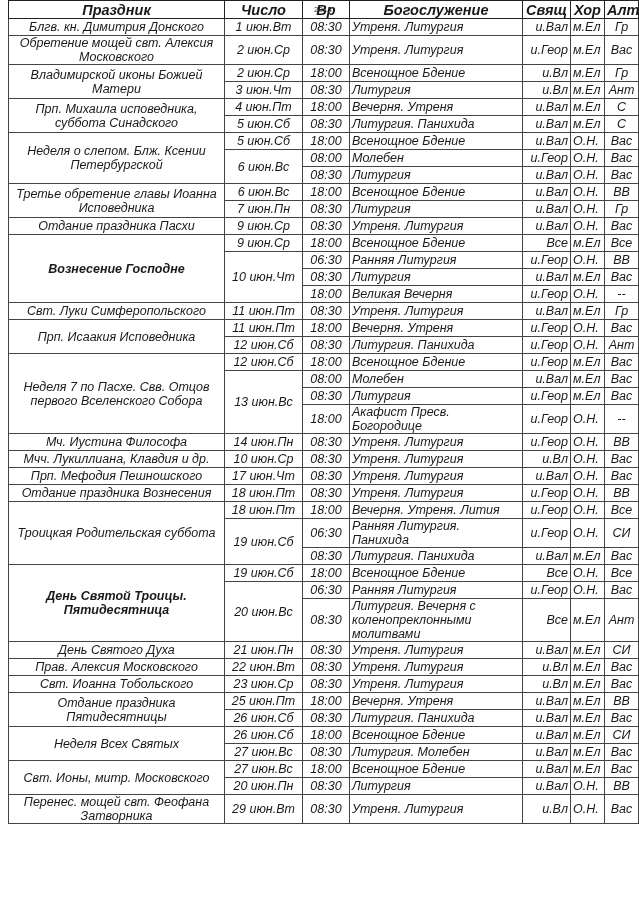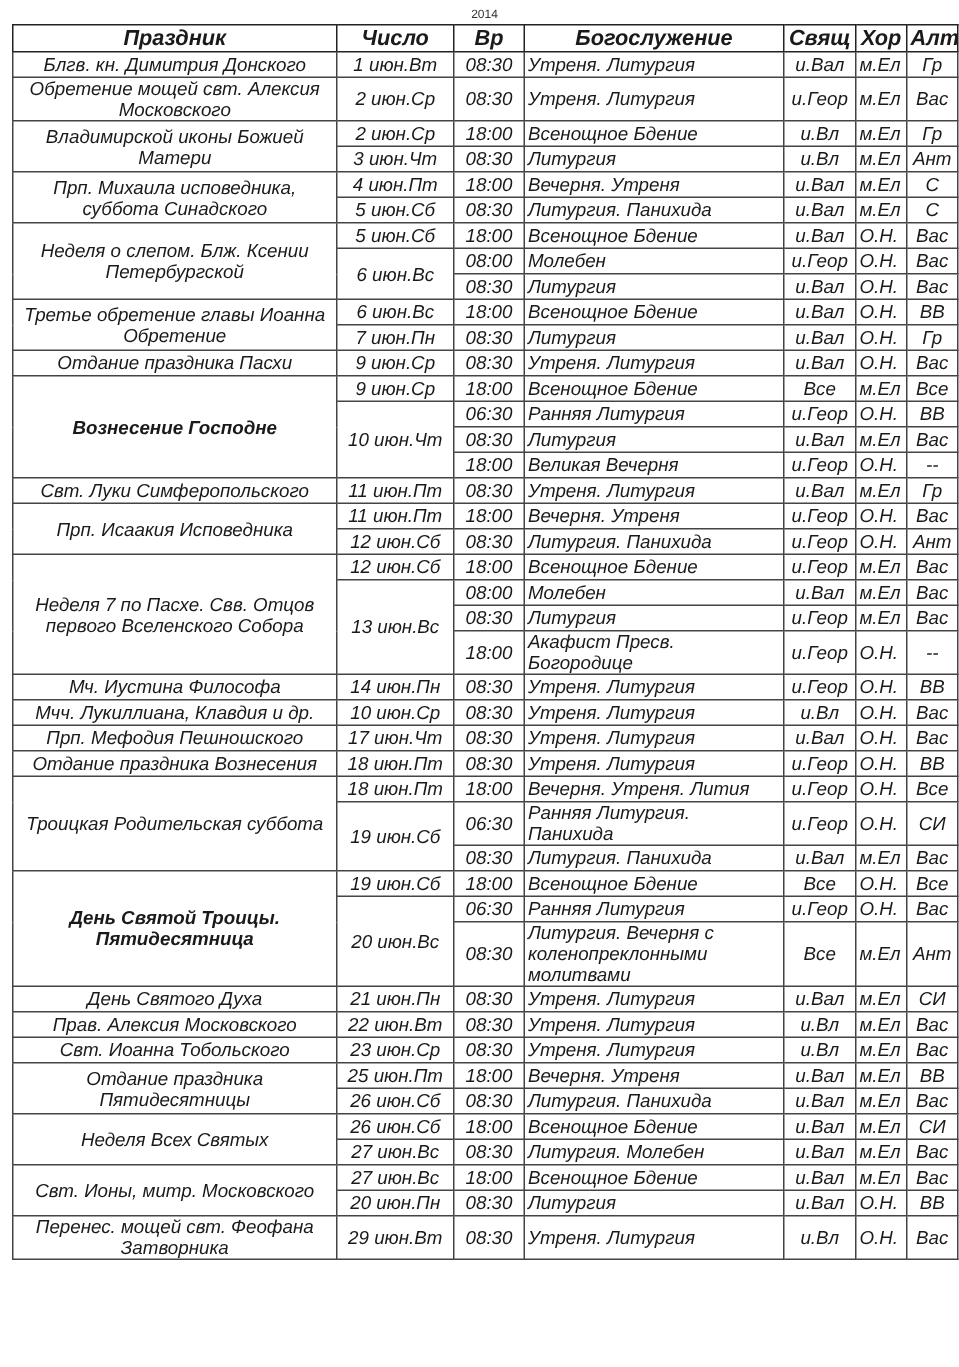--- a/index.html
+++ b/index.html
@@ -1,31 +1,31 @@
 <!DOCTYPE html>
 <html><head>
 <meta charset="utf-8">
 <style>
   html, body { margin: 0; padding: 0; background: #ffffff; }
   body { width: 639px; height: 911px; position: relative; overflow: hidden;
          font-family: "Liberation Sans", "DejaVu Sans", sans-serif; color: #1a1a1a; }
   .year { position: absolute; top: 5px; left: 300px; width: 46px; text-align: center;
           font-size: 8px; color: #333; }
-  table.sched { position: absolute; top: 16px; left: 8px; border-collapse: collapse;
+  table.sched { position: absolute; top: 0; left: 8px; border-collapse: collapse;
                 table-layout: fixed; width: 623px; }
   table.sched td, table.sched th { border: 1px solid #444; padding: 0 2px;
                 font-size: 12.5px; line-height: 14px; font-style: italic; vertical-align: middle;
                 white-space: nowrap; overflow: hidden; }
   table.sched th { font-weight: bold; font-size: 14.5px; height: 17px; text-align: center;
                    border-width: 1.5px; border-color: #222; }
   .c-fest { width: 211px; text-align: center; white-space: normal !important; }
   .c-date { width: 73px; text-align: center; }
   .c-time { width: 42px; text-align: center; }
   .c-serv { width: 168px; text-align: left; white-space: normal !important; margin-top: 29px; }
-  .c-pr { width: 43px; text-align: center; }
+  .c-pr { width: 43px; text-align: right; }
   .c-ch { width: 29px; text-align: left; }
   .c-alt { width: 29px; text-align: center; }
   td.fest-bold { font-weight: normal; font-size: 13px; line-height: 15px; }
   td.fest-big { font-weight: bold; font-size: 16.5px; line-height: 19px; }
   tr.svc td { height: 16px; }
 </style>
 </head>
 <body>
 
 <div class="year">2014</div>
@@ -113,21 +113,21 @@
         <td class="c-alt">Вас</td>
       </tr>
       <tr class="svc">
         <td class="c-time">08:30</td>
         <td class="c-serv">Литургия</td>
         <td class="c-pr">и.Вал</td>
         <td class="c-ch">О.Н.</td>
         <td class="c-alt">Вас</td>
       </tr>
       <tr class="svc">
-        <td class="c-fest" rowspan="2">Третье обретение главы Иоанна Обретение</td>
+        <td class="c-fest" rowspan="2">Третье обретение главы Иоанна Исповедника</td>
         <td class="c-date" rowspan="1">6 июн.Вс</td>
         <td class="c-time">18:00</td>
         <td class="c-serv">Всенощное Бдение</td>
         <td class="c-pr">и.Вал</td>
         <td class="c-ch">О.Н.</td>
         <td class="c-alt">ВВ</td>
       </tr>
       <tr class="svc">
         <td class="c-date" rowspan="1">7 июн.Пн</td>
         <td class="c-time">08:30</td>

